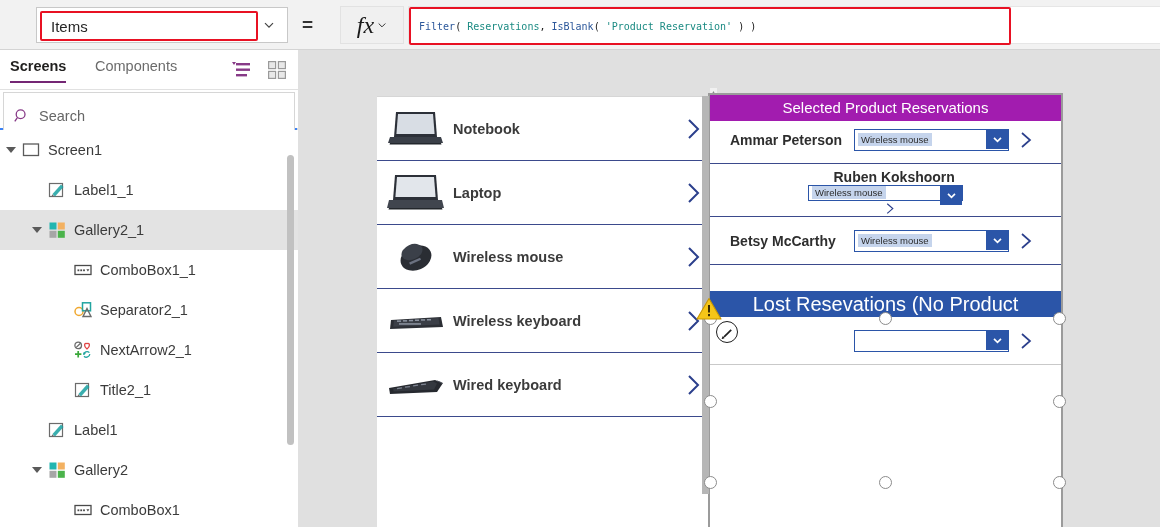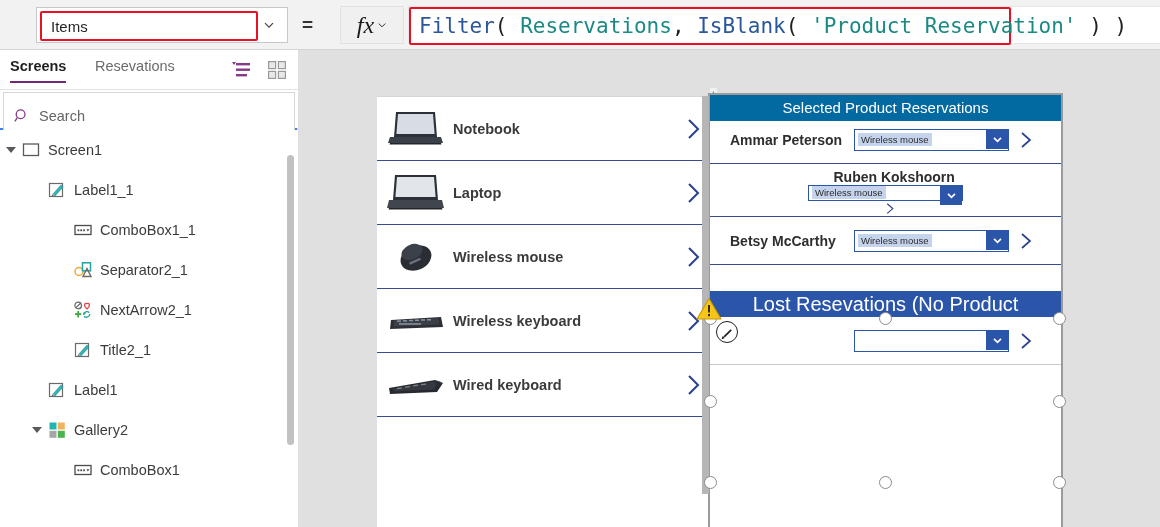--- a/index.html
+++ b/index.html
@@ -44,21 +44,21 @@
   .fx-chev { width: 10px; height: 10px; color: #333; }
   .formula-input {
     position: absolute; left: 408px; top: 6px; right: 0; height: 38px;
     background: #ffffff; border: 1px solid #e6e6e6; border-right: none;
   }
   .formula-red {
     position: absolute; left: 0; top: 0; width: 602px; height: 38px;
     border: 2px solid #e81123; border-radius: 2px;
     background: #ffffff;
     display: flex; align-items: center; padding-left: 8px;
-    font-family: "DejaVu Sans Mono", monospace; font-size: 21px;
+    font-family: "DejaVu Sans Mono", monospace; font-size: 10px;
     white-space: pre;
   }
   .tok-fn { color: #2b579a; }
   .tok-id { color: #1a8a82; }
   .tok-p  { color: #202020; }
 
   
   .tree-panel {
     position: absolute; left: 0; top: 50px; width: 298px; height: 477px;
     background: #3b82f6; border-right: 1px solid #d9d9d9;
@@ -138,21 +138,21 @@
   }
 
   
   .res-gallery {
     position: absolute; left: 412px; top: 45px; width: 351px; height: 438px;
     background: #ffffff;
     outline: 2px solid #9b9b9b;
   }
   .res-header {
     position: absolute; left: 0; top: 0; width: 351px; height: 26px;
-    background: #0369a1; color: #ffffff;
+    background: #a21caf; color: #ffffff;
     font-size: 15px; text-align: center; line-height: 26px;
   }
   .res-row {
     position: absolute; left: 0; width: 351px; height: 48px;
     border-bottom: 1px solid #3b4a8c;
     display: flex; align-items: center;
   }
   .res-name { font-size: 14px; font-weight: bold; color: #2e2e2e; margin-left: 20px; width: 124px; }
   .combo {
     position: relative; width: 155px; height: 22px;
@@ -218,21 +218,21 @@
 
   <div class="formula-input">
     <div class="formula-red" id="formula-tokens"><span class="tok-fn">Filter</span><span class="tok-p">( </span><span class="tok-id">Reservations</span><span class="tok-p">, </span><span class="tok-fn">IsBlank</span><span class="tok-p">( </span><span class="tok-id">'Product Reservation'</span><span class="tok-p"> ) )</span></div>
   </div>
 </div>
 
 <div class="tree-panel">
 
   <div class="tree-tabs">
     <div class="tab active tab-screens">Screens</div>
-    <div class="tab tab-components">Resevations</div>
+    <div class="tab tab-components">Components</div>
 
     <span class="tv-icon tv-icon-filter">
       <svg width="20" height="18" viewBox="0 0 20 18">
         <rect x="4" y="2" width="14" height="2.4" fill="#873a87"></rect>
         <rect x="4" y="7.5" width="14" height="2.4" fill="#873a87"></rect>
         <rect x="4" y="13" width="11" height="2.4" fill="#873a87"></rect>
         <path d="M0 1 L4 1 L2 4 Z" fill="#873a87"></path>
       </svg>
     </span>
 
@@ -269,20 +269,33 @@
       </div>
       <div class="tnode">
         <span style="display: inline-block; width: 32px;"></span>
         <span style="width: 16px; display: inline-flex; align-items: center;"></span>
         <span class="tw"><svg width="18" height="18" viewBox="0 0 18 18">
             <rect x="1.5" y="2.5" width="13" height="13" fill="#fff" stroke="#6b6b6b" stroke-width="1.2"></rect>
             <path d="M4.5 13 L13 3.5 L15.5 6 L7 15.5 Z" fill="#17a0a0" opacity="0.85"></path>
             <path d="M4.2 13.2 L3.6 15.6 L6 15" fill="#6b6b6b"></path>
           </svg></span>
         <span class="tnode-label">Label1_1</span>
+      </div>
+      <div class="tnode sel">
+        <span style="display: inline-block; width: 32px;"></span>
+        <span style="width: 16px; display: inline-flex; align-items: center;">
+          <span class="caret" style="border-left: 5px solid transparent; border-right: 5px solid transparent; border-top: 6px solid rgb(90, 90, 90); border-bottom: none; width: 0px; height: 0px;"></span>
+        </span>
+        <span class="tw"><svg width="18" height="18" viewBox="0 0 18 18">
+            <rect x="1.5" y="1.5" width="7" height="7" fill="#22b5b0"></rect>
+            <rect x="9.8" y="1.5" width="7" height="7" fill="#f3b161"></rect>
+            <rect x="1.5" y="9.8" width="7" height="7" fill="#a6a6a6"></rect>
+            <rect x="9.8" y="9.8" width="7" height="7" fill="#4bb34b"></rect>
+          </svg></span>
+        <span class="tnode-label">Gallery2_1</span>
       </div>
       <div class="tnode">
         <span style="display: inline-block; width: 58px;"></span>
         <span style="width: 16px; display: inline-flex; align-items: center;"></span>
         <span class="tw"><svg width="18" height="18" viewBox="0 0 18 18">
             <rect x="1" y="4.5" width="16" height="9" fill="#fff" stroke="#4a4a4a" stroke-width="1.3"></rect>
             <rect x="3.5" y="8.4" width="1.8" height="1.8" fill="#4a4a4a"></rect>
             <rect x="6.3" y="8.4" width="1.8" height="1.8" fill="#4a4a4a"></rect>
             <rect x="9.1" y="8.4" width="1.8" height="1.8" fill="#4a4a4a"></rect>
             <path d="M12.4 8.2 L15.4 8.2 L13.9 10.6 Z" fill="#4a4a4a"></path>

